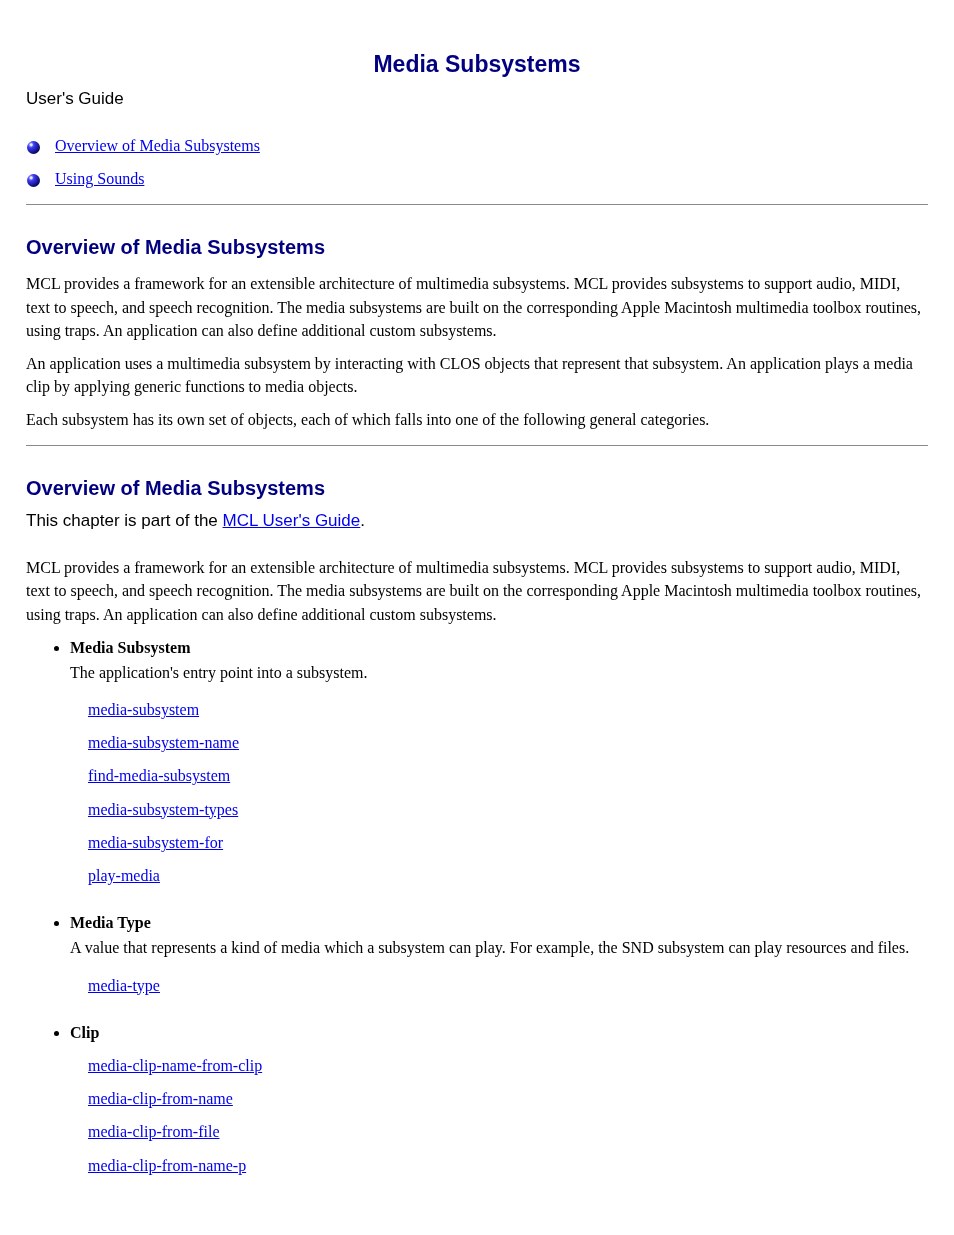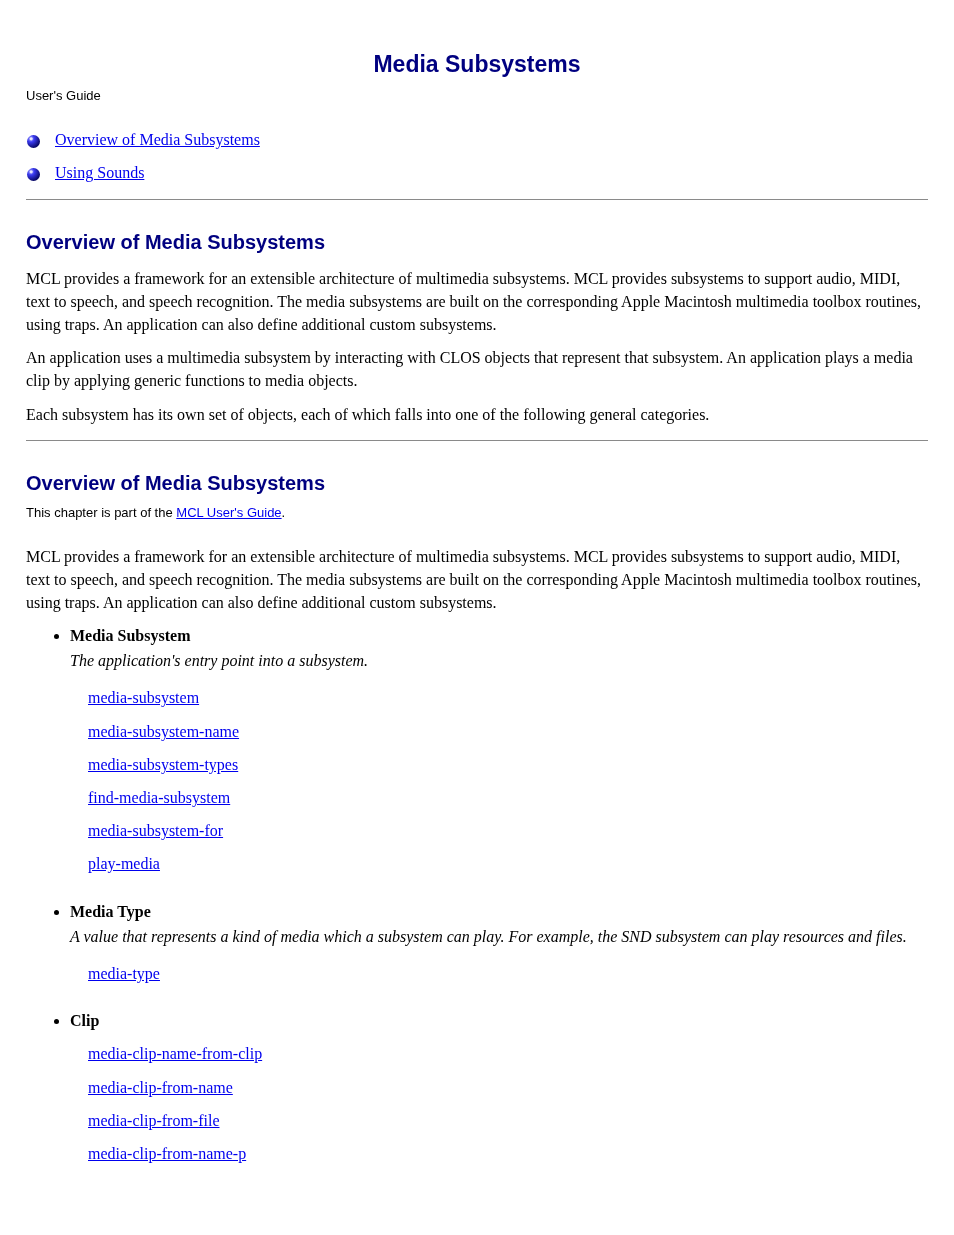--- a/index.html
+++ b/index.html
@@ -27,21 +27,21 @@
   }
   h2.section-title {
     font-family: Arial, Helvetica, sans-serif;
     font-weight: 700;
     font-size: 20px;
     color: #000080;
     margin: 28px 0 6px 0;
   }
   .sub-note {
     font-family: Arial, Helvetica, sans-serif;
-    font-size: 13px;
+    font-size: 17px;
     color: #000;
     margin: 2px 0 22px 0;
   }
   ul.ball-list {
     list-style: none;
     padding: 0;
     margin: 0 0 10px 0;
   }
   ul.ball-list > li {
     display: flex;
@@ -69,21 +69,20 @@
     margin: 9px 0;
   }
   ul.dot-list > li {
     margin: 6px 0 24px 0;
   }
   .li-head {
     font-weight: 700;
   }
   .li-sub {
     margin: 2px 0 14px 0;
-    font-style: italic;
   }
   .child-links {
     padding-left: 18px;
   }
   .child-links a {
     display: block;
     margin: 10px 0;
   }
 </style>
 </head>
@@ -137,22 +136,22 @@
 
 <div class="body-text">MCL provides a framework for an extensible architecture of multimedia subsystems. MCL provides subsystems to support audio, MIDI, text to speech, and speech recognition. The media subsystems are built on the corresponding Apple Macintosh multimedia toolbox routines, using traps. An application can also define additional custom subsystems.</div>
 
 <ul class="dot-list">
   <li>
     <div class="li-head">Media Subsystem</div>
     <div class="li-sub">The application's entry point into a subsystem.</div>
     <div class="child-links">
       <a class="link" href="#">media-subsystem</a>
       <a class="link" href="#">media-subsystem-name</a>
+      <a class="link" href="#">find-media-subsystem</a>
       <a class="link" href="#">media-subsystem-types</a>
-      <a class="link" href="#">find-media-subsystem</a>
       <a class="link" href="#">media-subsystem-for</a>
       <a class="link" href="#">play-media</a>
     </div>
   </li>
   <li>
     <div class="li-head">Media Type</div>
     <div class="li-sub">A value that represents a kind of media which a subsystem can play. For example, the SND subsystem can play resources and files.</div>
     <div class="child-links">
       <a class="link" href="#">media-type</a>
     </div>

